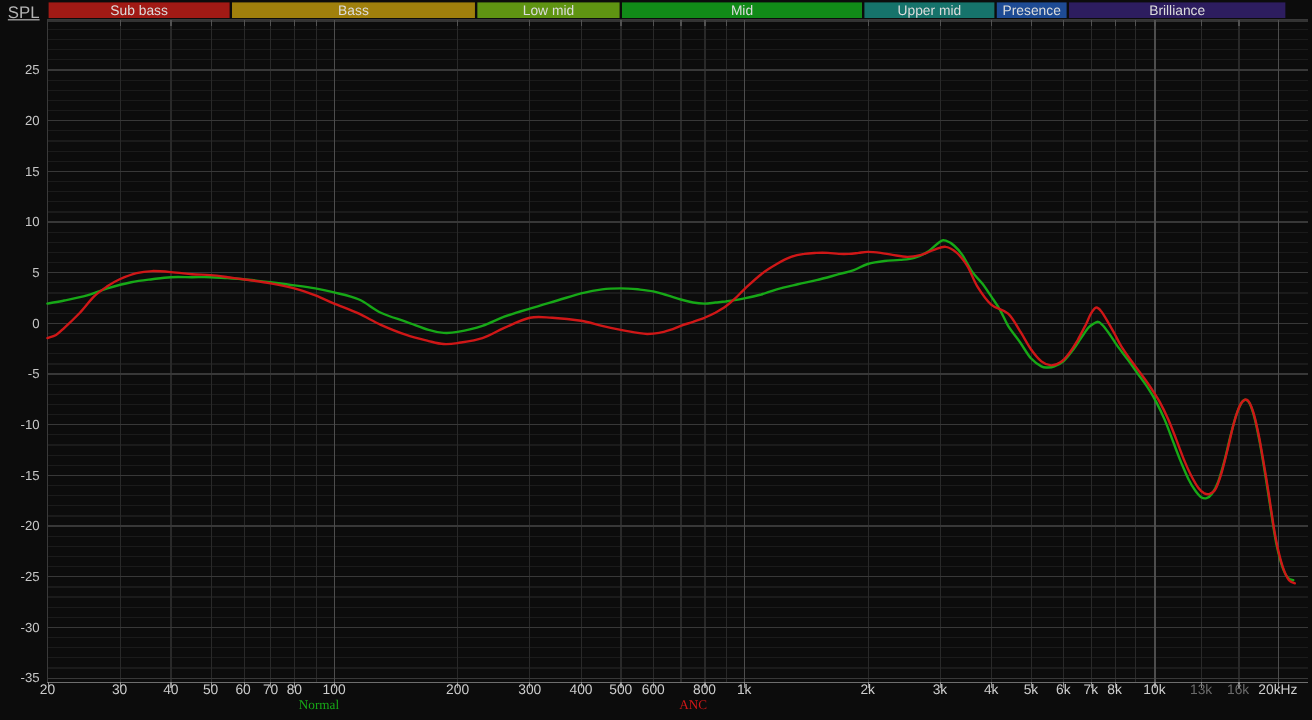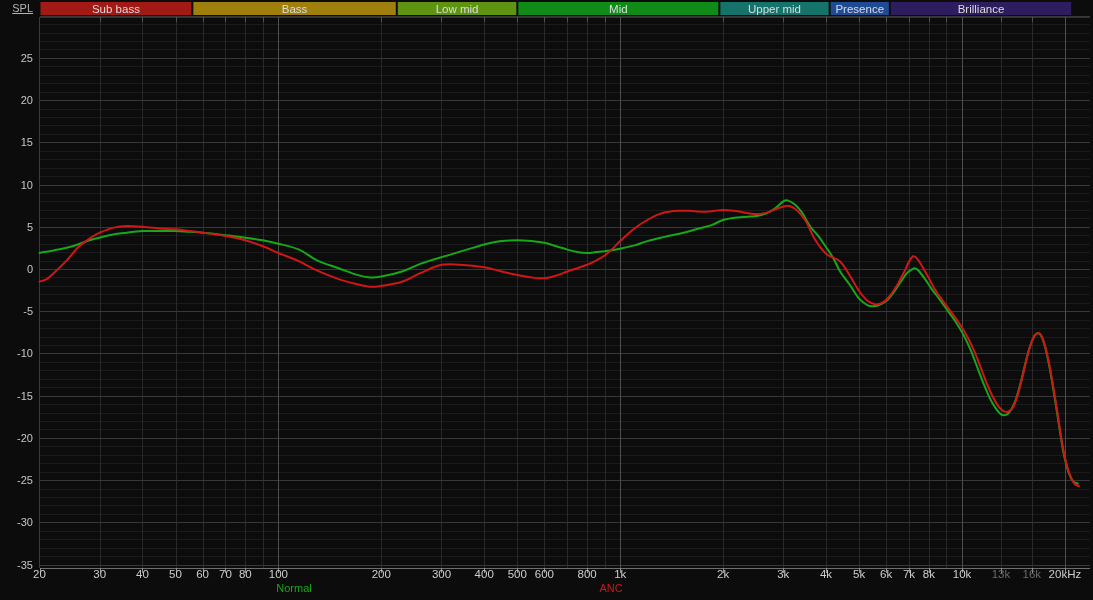--- a/index.html
+++ b/index.html
@@ -1,23 +1,23 @@
 <!DOCTYPE html>
 <html><head>
 <meta charset="utf-8">
 <style>
   html,body{margin:0;padding:0;background:#0c0c0c;}
   .stage{position:relative;width:1093px;height:600px;background:#0c0c0c;
          font-family:"Liberation Sans",sans-serif;overflow:hidden;}
   svg{position:absolute;left:0;top:0;}
   svg text{font-family:"Liberation Sans",sans-serif;}
   .spl{position:absolute;top:2px;left:0;width:33px;text-align:right;
-       font-size:11px;color:#b3b3b3;text-decoration:underline;}
-  .legend{position:absolute;top:582px;width:90px;text-align:center;
-          font-size:11px;cursor:pointer;}
+       font-size:14px;color:#b3b3b3;text-decoration:underline;}
+  .legend{position:absolute;top:582px;width:90px;
+          font-size:11px;cursor:pointer;font-family:Liberation Serif, serif;}
 </style>
 </head>
 <body>
 
 <div class="stage">
   <svg id="chart" width="1093" height="600">
       <g shape-rendering="crispEdges">
         <line x1="39.5" y1="556.6538" x2="1090" y2="556.6538" stroke="#1b1b1b" stroke-width="1"></line>
         <line x1="39.5" y1="548.2081000000001" x2="1090" y2="548.2081000000001" stroke="#1b1b1b" stroke-width="1"></line>
         <line x1="39.5" y1="539.7624000000001" x2="1090" y2="539.7624000000001" stroke="#1b1b1b" stroke-width="1"></line>

